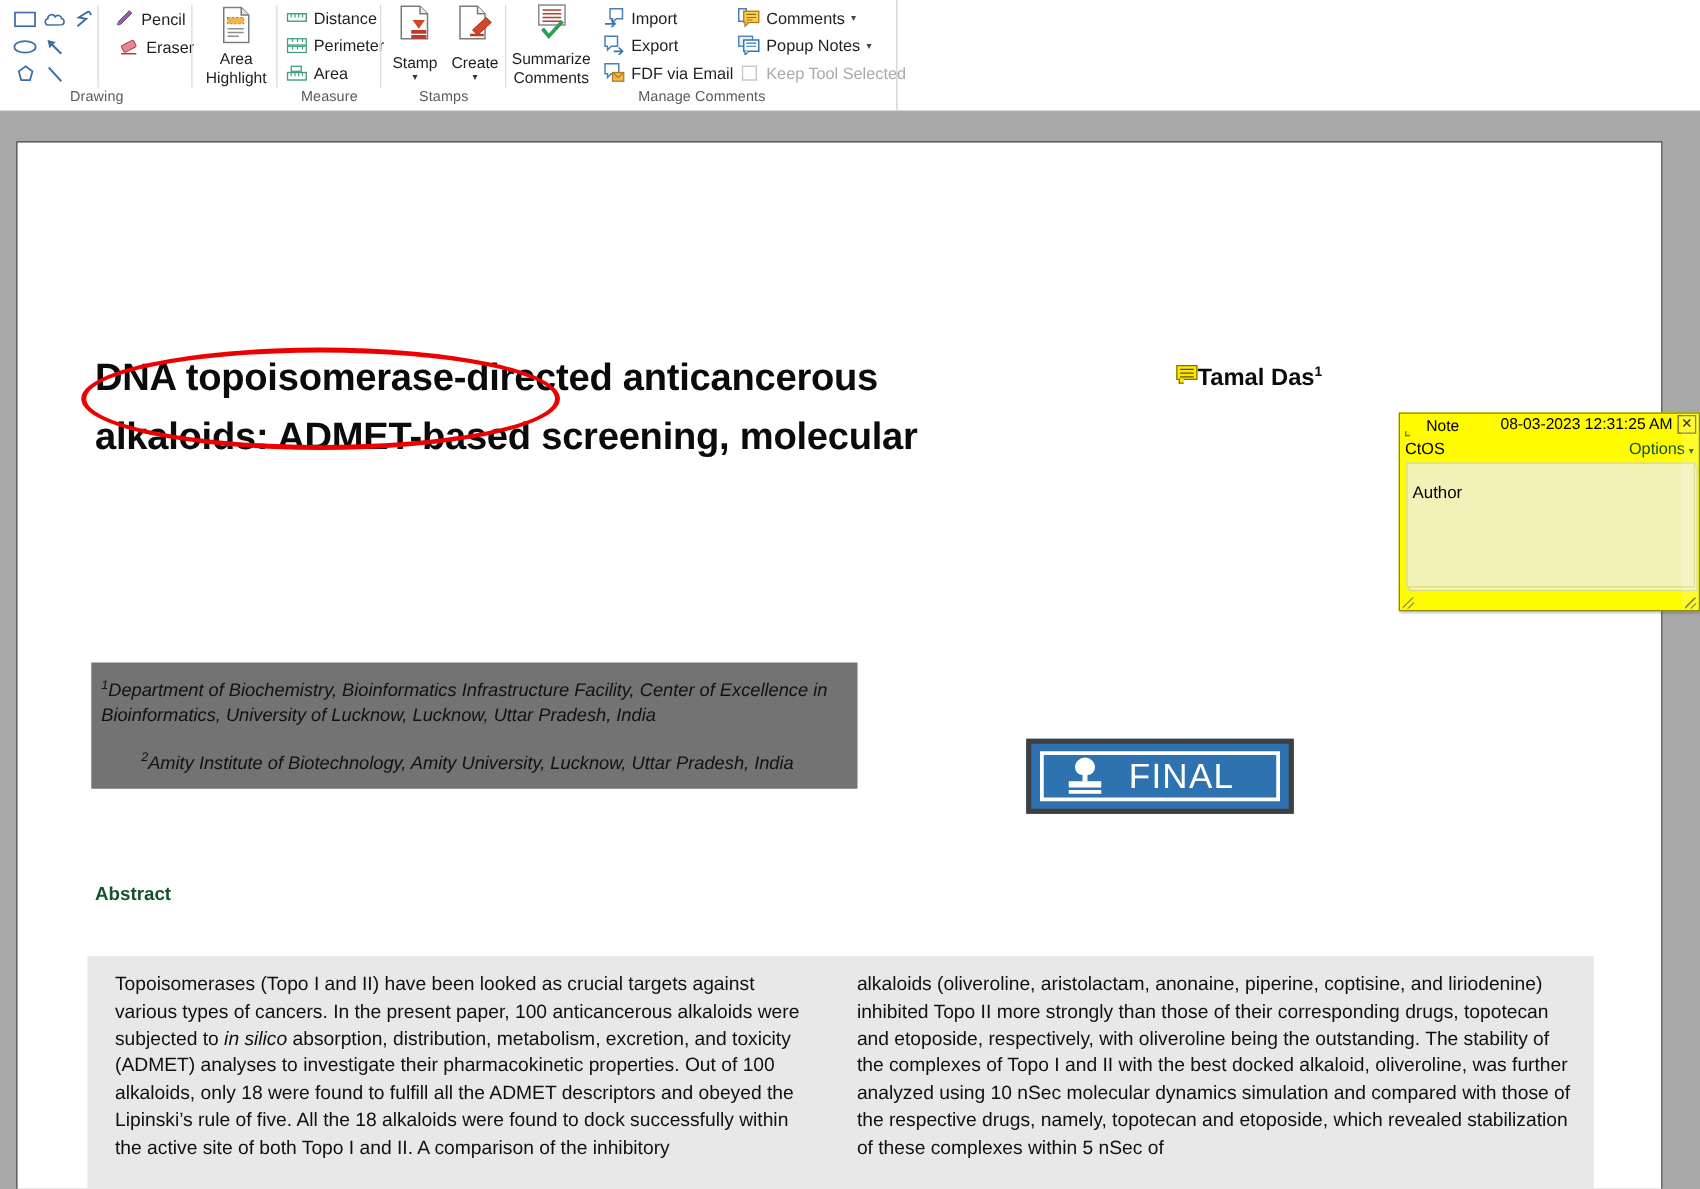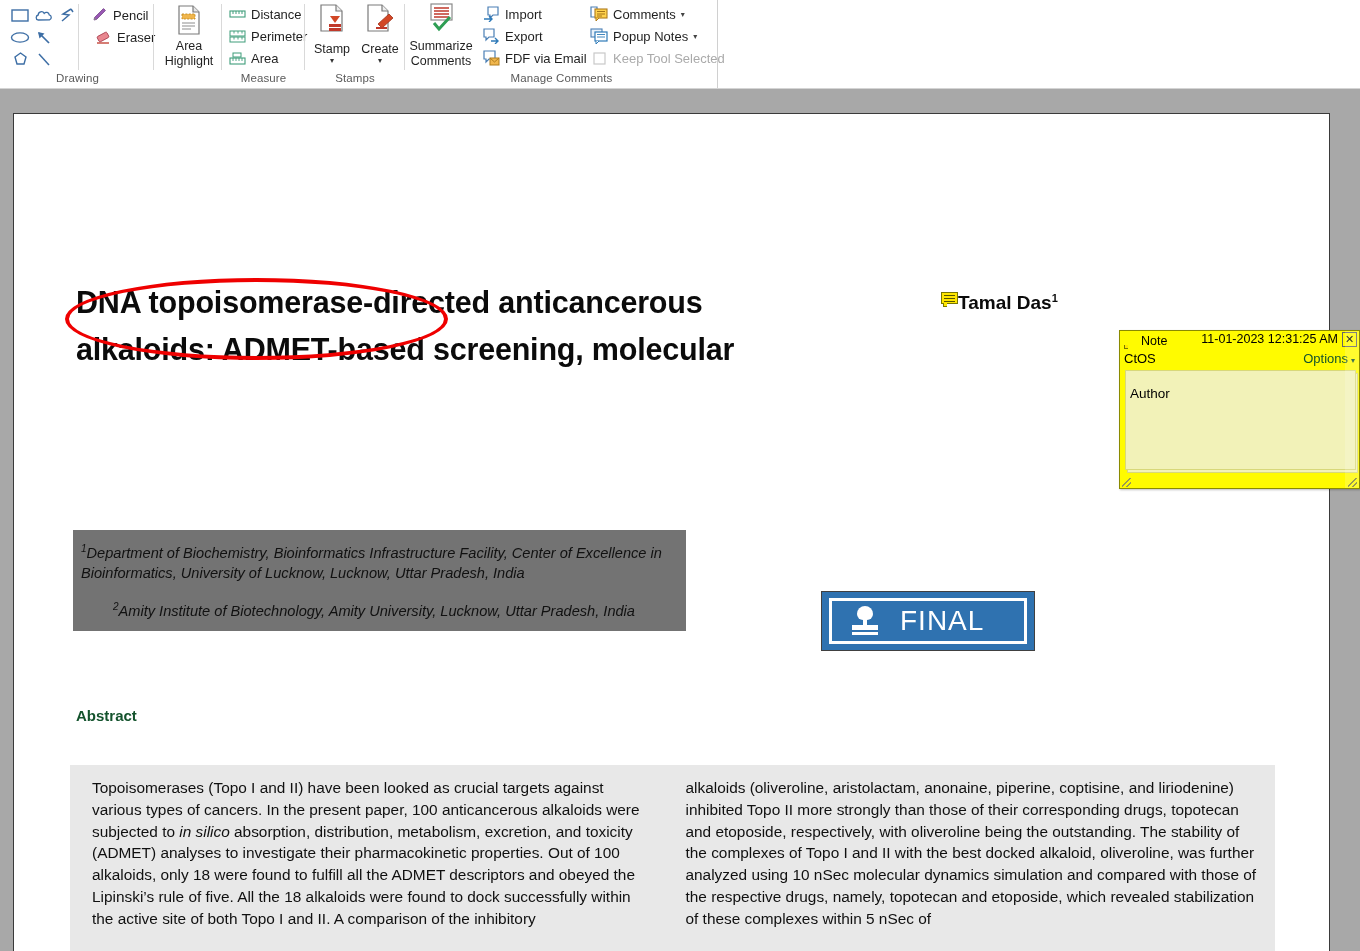--- a/index.html
+++ b/index.html
@@ -124,21 +124,21 @@
   #affil p {
     margin: 0 0 13px 0; font-size: 14.6px; font-style: italic;
     color: #111; line-height: 20.5px;
   }
   #affil p:last-child { margin-bottom: 0; margin-left: 32px; }
   #affil sup { font-size: 10px; font-style: italic; }
 
   #final-stamp {
     position: absolute; left: 807px; top: 477px;
     width: 214px; height: 60px;
-    background: #2f72b0; border: 1px solid #404040;
+    background: #2f72b0; border: 4px solid #404040;
     display: flex; align-items: center;
     padding: 0 6px;
   }
   #final-stamp .inner {
     position: absolute; left: 7px; top: 6px; right: 7px; bottom: 6px;
     border: 3px solid #ffffff;
   }
   #final-stamp .sico {
     position: relative; z-index: 2; margin-left: 22px;
     width: 30px; height: 34px; flex: none;
@@ -517,21 +517,21 @@
 
   </div>
 
   <div id="sticky">
     <div class="bar1">
       <span class="note-icon">
         <span class="body"></span>
           <span class="tail"></span>
       </span>
       <span class="t">Note</span>
-      <span class="date">11-01-2023 12:31:25 AM</span>
+      <span class="date">08-03-2023 12:31:25 AM</span>
       <span class="closebtn">✕</span>
     </div>
     <div class="bar2">
       <span class="auth">CtOS</span>
       <span class="opt"><span>Options</span><span class="c">▾</span></span>
     </div>
     <div class="body">Author</div>
     <div class="scroll-strip"></div>
     <div class="grip-l"></div>
     <div class="grip-r"></div>

